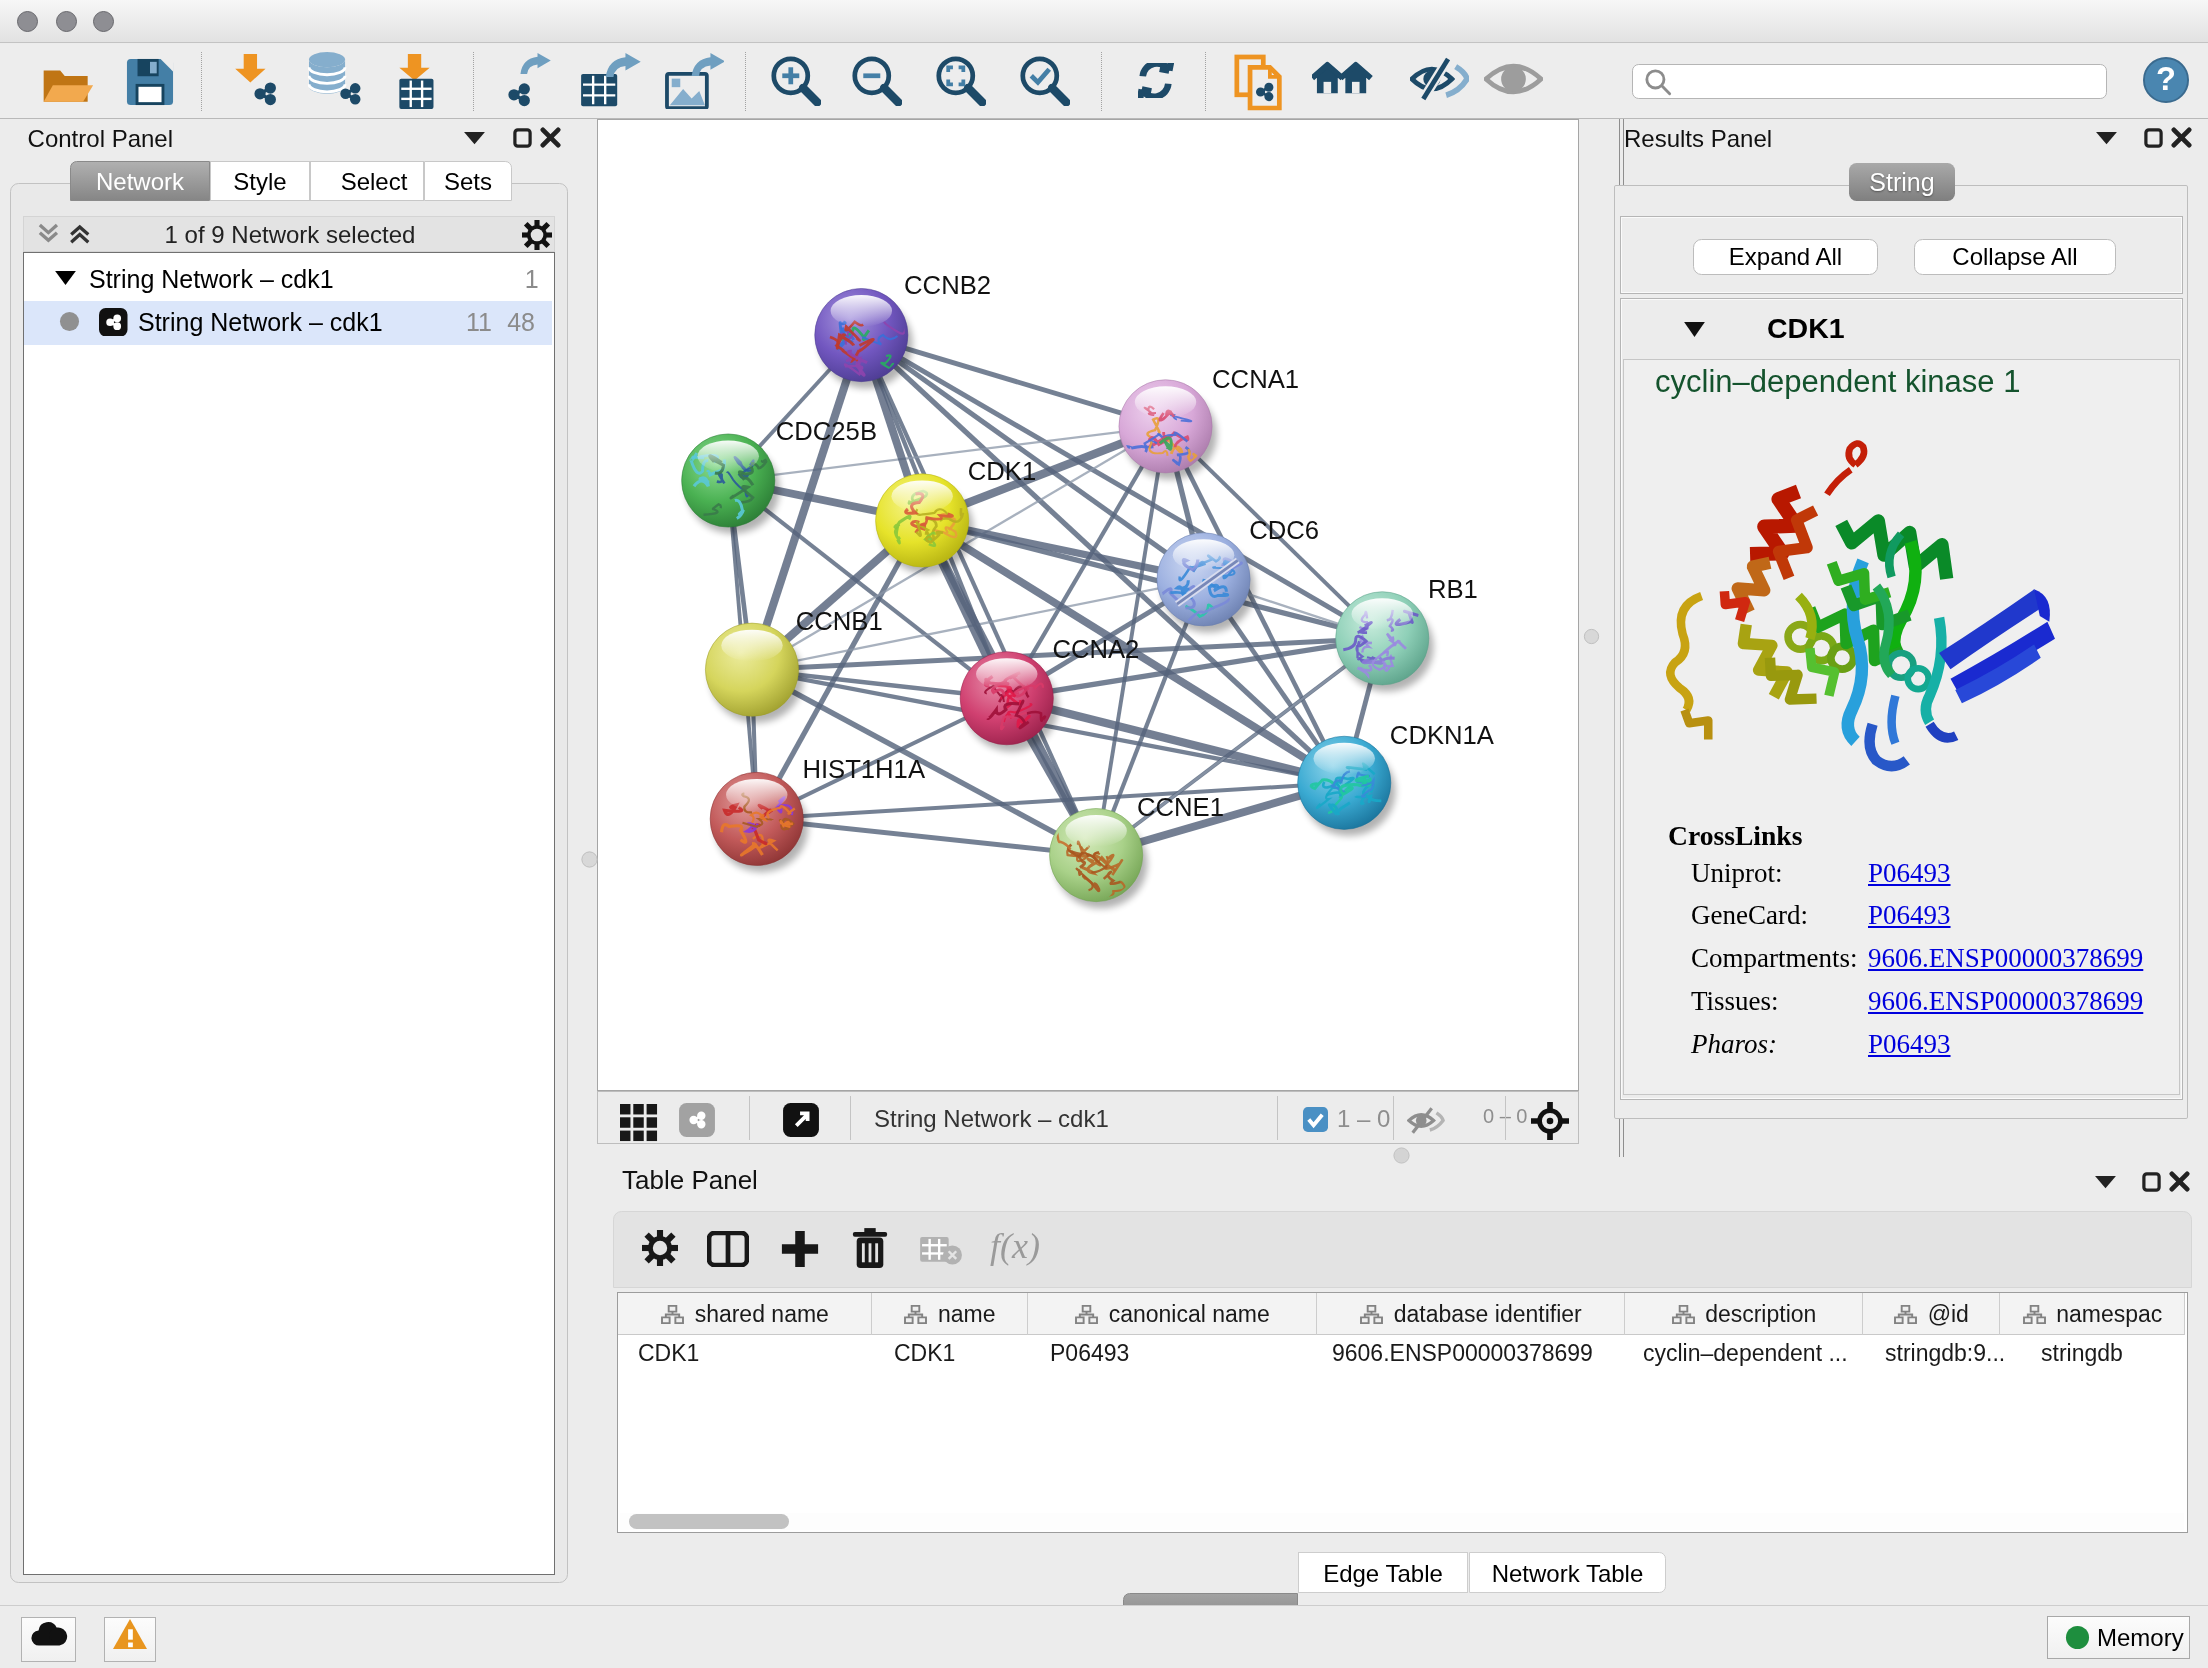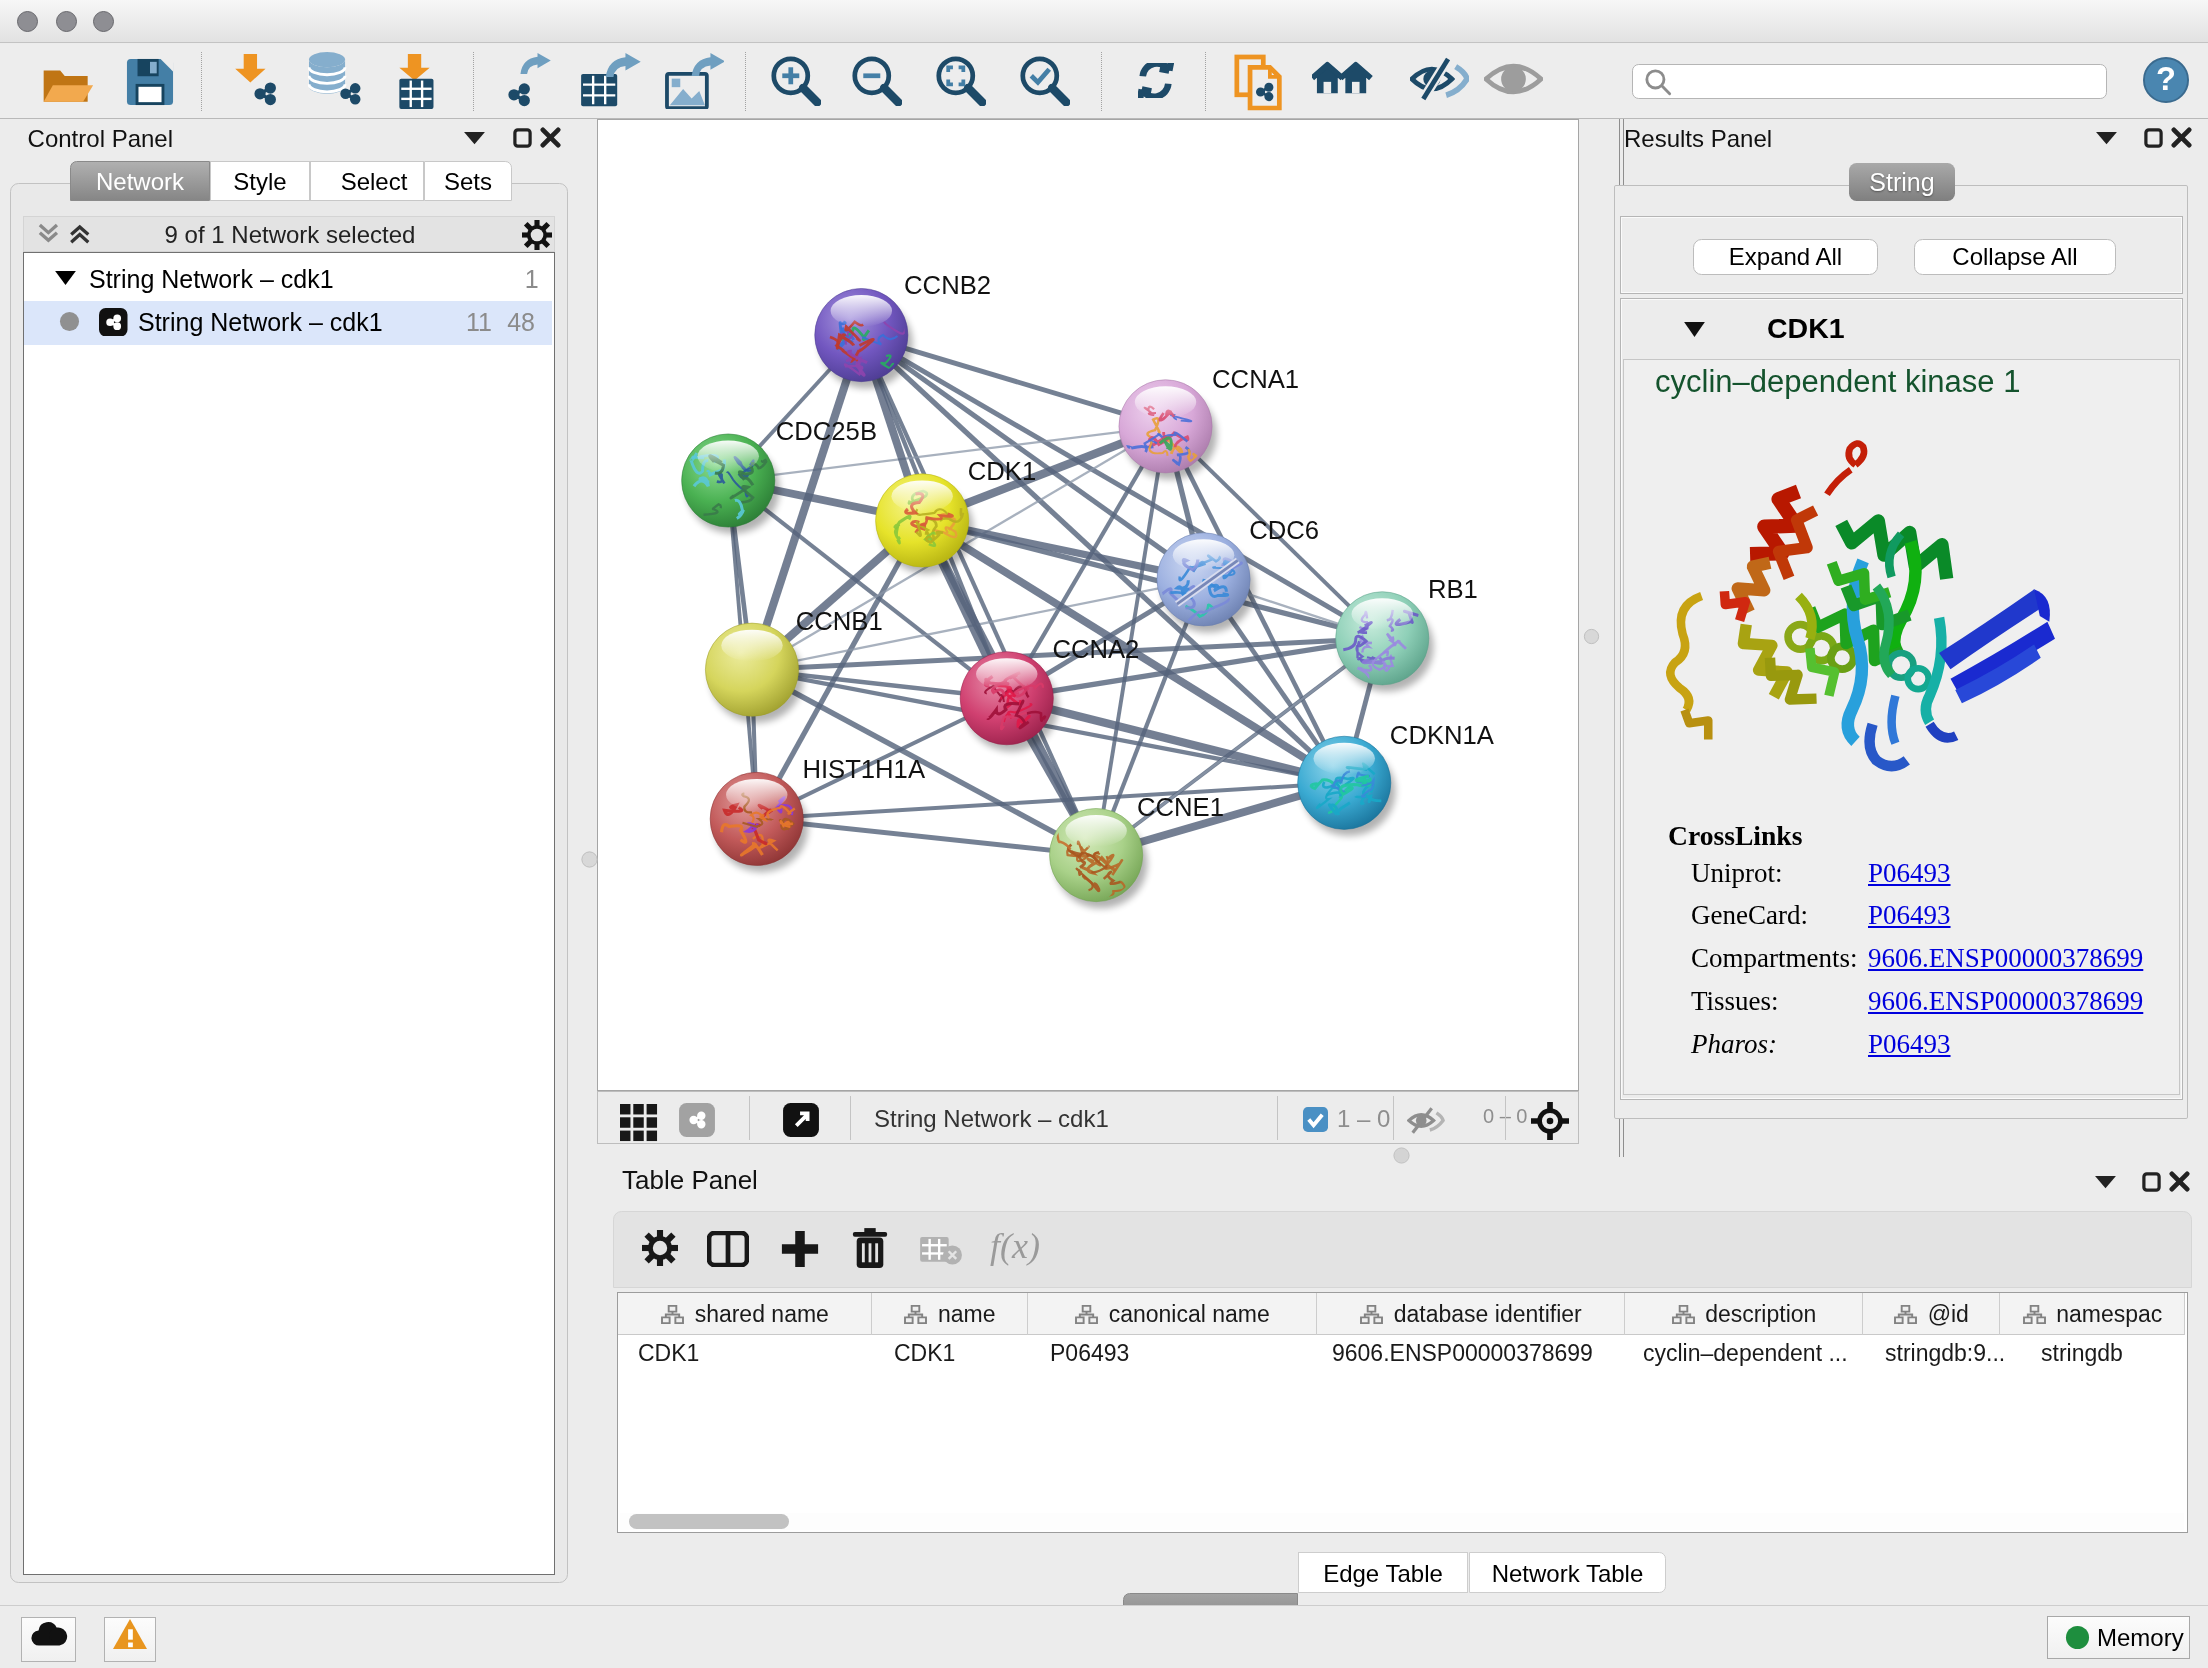--- a/index.html
+++ b/index.html
@@ -228,21 +228,21 @@
 <div class="abs" id="cp-box"></div>
 <div class="tab tabsel" style="left:70px; width:140px; border-radius:6.7px 0 0 0;">Network</div>
 <div class="tab" style="left:210px; width:100px;">Style</div>
 <div class="tab" style="left:310px; width:114px;padding-left:14px;">Select</div>
 <div class="tab" style="left:424px; width:88px; border-radius:0 6.7px 0 0;">Sets</div>
 <div class="abs" id="infobar">
   <svg style="position:absolute;left:13.3px;top:5.7px;" width="76" height="25" viewBox="0 0 80 26">
 <path d="M3 2 L12 10 L21 2 M3 10 L12 18 L21 10" stroke="#8a8a8a" stroke-width="3.5" fill="none"></path>
 <path d="M36 12 L45 4 L54 12 M36 20 L45 12 L54 20" stroke="#333" stroke-width="3.5" fill="none"></path>
     </svg>
-  <div style="position:absolute; left:0; top:3.8px; width:532px; text-align:center;">9 of 1 Network selected</div>
+  <div style="position:absolute; left:0; top:3.8px; width:532px; text-align:center;">1 of 9 Network selected</div>
   <svg style="position:absolute;left:498px;top:2.9px;" width="30" height="30" viewBox="0 0 32 32">
       <rect x="13.28" y="-1" width="5.44" height="9.6" fill="#111" transform="rotate(0 16.0 16.0)"></rect>
       <rect x="13.28" y="-1" width="5.44" height="9.6" fill="#111" transform="rotate(45 16.0 16.0)"></rect>
       <rect x="13.28" y="-1" width="5.44" height="9.6" fill="#111" transform="rotate(90 16.0 16.0)"></rect>
       <rect x="13.28" y="-1" width="5.44" height="9.6" fill="#111" transform="rotate(135 16.0 16.0)"></rect>
       <rect x="13.28" y="-1" width="5.44" height="9.6" fill="#111" transform="rotate(180 16.0 16.0)"></rect>
       <rect x="13.28" y="-1" width="5.44" height="9.6" fill="#111" transform="rotate(225 16.0 16.0)"></rect>
       <rect x="13.28" y="-1" width="5.44" height="9.6" fill="#111" transform="rotate(270 16.0 16.0)"></rect>
       <rect x="13.28" y="-1" width="5.44" height="9.6" fill="#111" transform="rotate(315 16.0 16.0)"></rect>
       <circle cx="16.0" cy="16.0" r="10.72" fill="#111"></circle>

